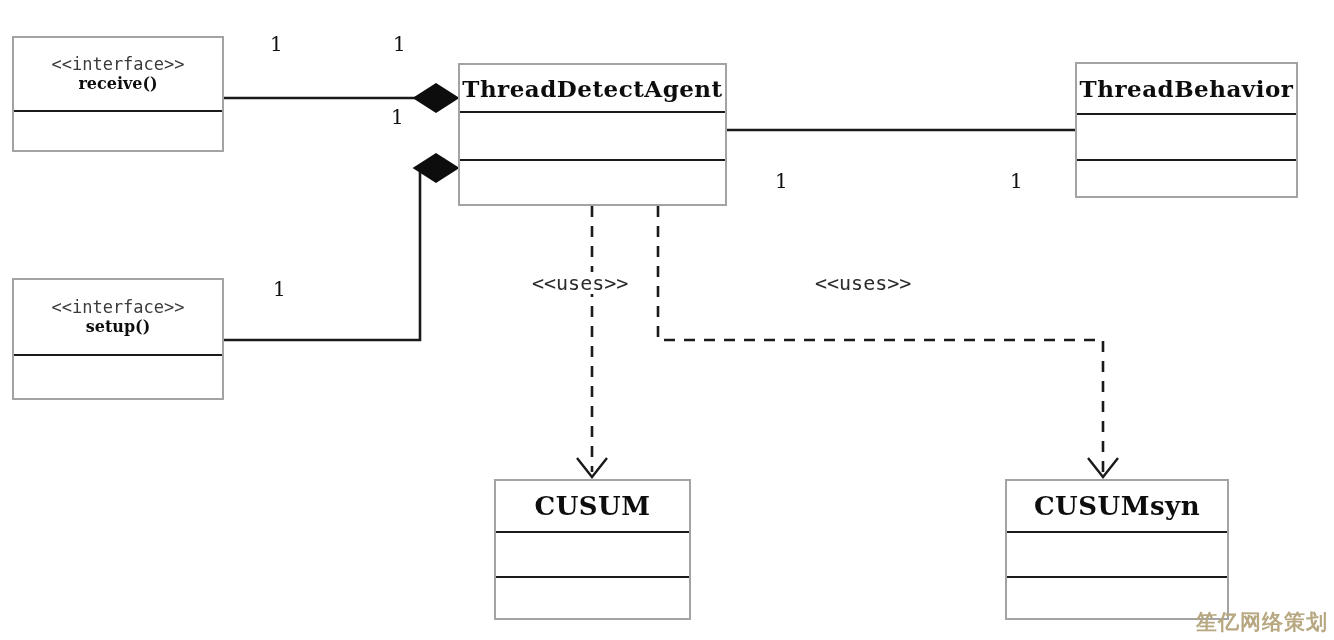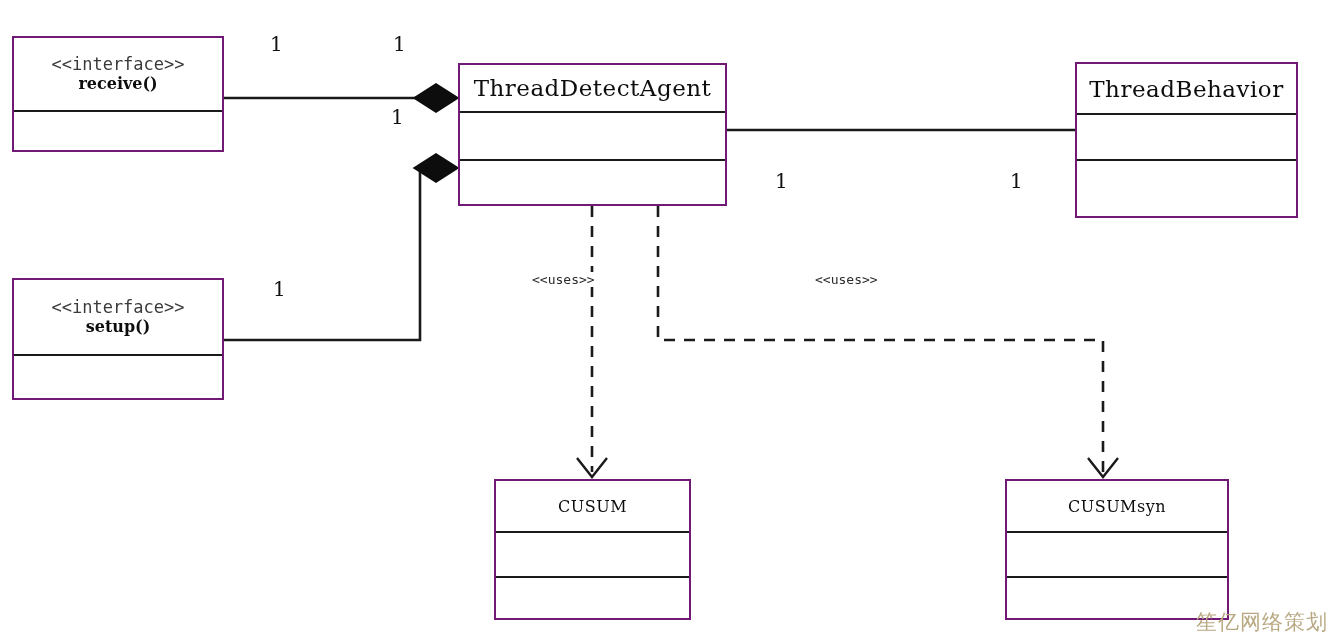--- a/index.html
+++ b/index.html
@@ -19,44 +19,44 @@
     position: absolute;
     left: 0;
     top: 0;
     width: 1334px;
     height: 640px;
   }
   
   .uml-box {
     position: absolute;
     box-sizing: border-box;
-    border: 2px solid #701a75;
+    border: 2px solid #a3a3a3;
     background: #ffffff;
   }
   .uml-compartment {
     box-sizing: border-box;
     width: 100%;
     display: flex;
     align-items: center;
     justify-content: center;
     overflow: hidden;
   }
   .uml-compartment.divided {
     border-top: 2px solid #1a1a1a;
   }
   .class-title {
     font-family: "DejaVu Serif", "Liberation Serif", serif;
-    font-weight: normal;
+    font-weight: bold;
     font-size: 23px;
     letter-spacing: 0.5px;
     color: #0d0d0d;
     white-space: nowrap;
   }
   .class-title.small {
-    font-size: 16px;
+    font-size: 26px;
   }
   .iface-head {
     display: flex;
     flex-direction: column;
     align-items: center;
     justify-content: center;
     line-height: 1.18;
     width: 100%;
   }
   .stereotype {
@@ -78,34 +78,34 @@
     position: absolute;
     font-family: "DejaVu Serif", "Liberation Serif", serif;
     font-size: 20px;
     color: #111111;
     line-height: 1;
     white-space: nowrap;
   }
   .uses-label {
     position: absolute;
     font-family: "DejaVu Sans Mono", "Liberation Mono", monospace;
-    font-size: 13px;
+    font-size: 20px;
     color: #2b2b2b;
     line-height: 1;
     white-space: nowrap;
     background: #ffffff;
     padding: 1px 3px;
   }
   
   .watermark {
     position: absolute;
     right: 6px;
     bottom: 4px;
     font-family: "DejaVu Sans", "Liberation Sans", sans-serif;
-    font-weight: normal;
+    font-weight: bold;
     font-size: 21px;
     letter-spacing: 1px;
     color: #b8a882;
     white-space: nowrap;
     margin-top: 42px;
   }
 </style>
 </head>
 <body>
 
@@ -158,21 +158,21 @@
   </div>
 
   <div class="uml-box" style="left:458px; top:63px; width:269px; height:143px;">
     <div class="uml-compartment" style="height:46px;">
       <span class="class-title">ThreadDetectAgent</span>
     </div>
     <div class="uml-compartment divided" style="height:48px;"></div>
     <div class="uml-compartment divided" style="height:45px;"></div>
   </div>
 
-  <div class="uml-box" style="left:1075px; top:62px; width:223px; height:156px;">
+  <div class="uml-box" style="left:1075px; top:62px; width:223px; height:136px;">
     <div class="uml-compartment" style="height:49px;">
       <span class="class-title">ThreadBehavior</span>
     </div>
     <div class="uml-compartment divided" style="height:46px;"></div>
     <div class="uml-compartment divided" style="height:41px;"></div>
   </div>
 
   <div class="uml-box" style="left:494px; top:479px; width:197px; height:141px;">
     <div class="uml-compartment" style="height:50px;">
       <span class="class-title small">CUSUM</span>

